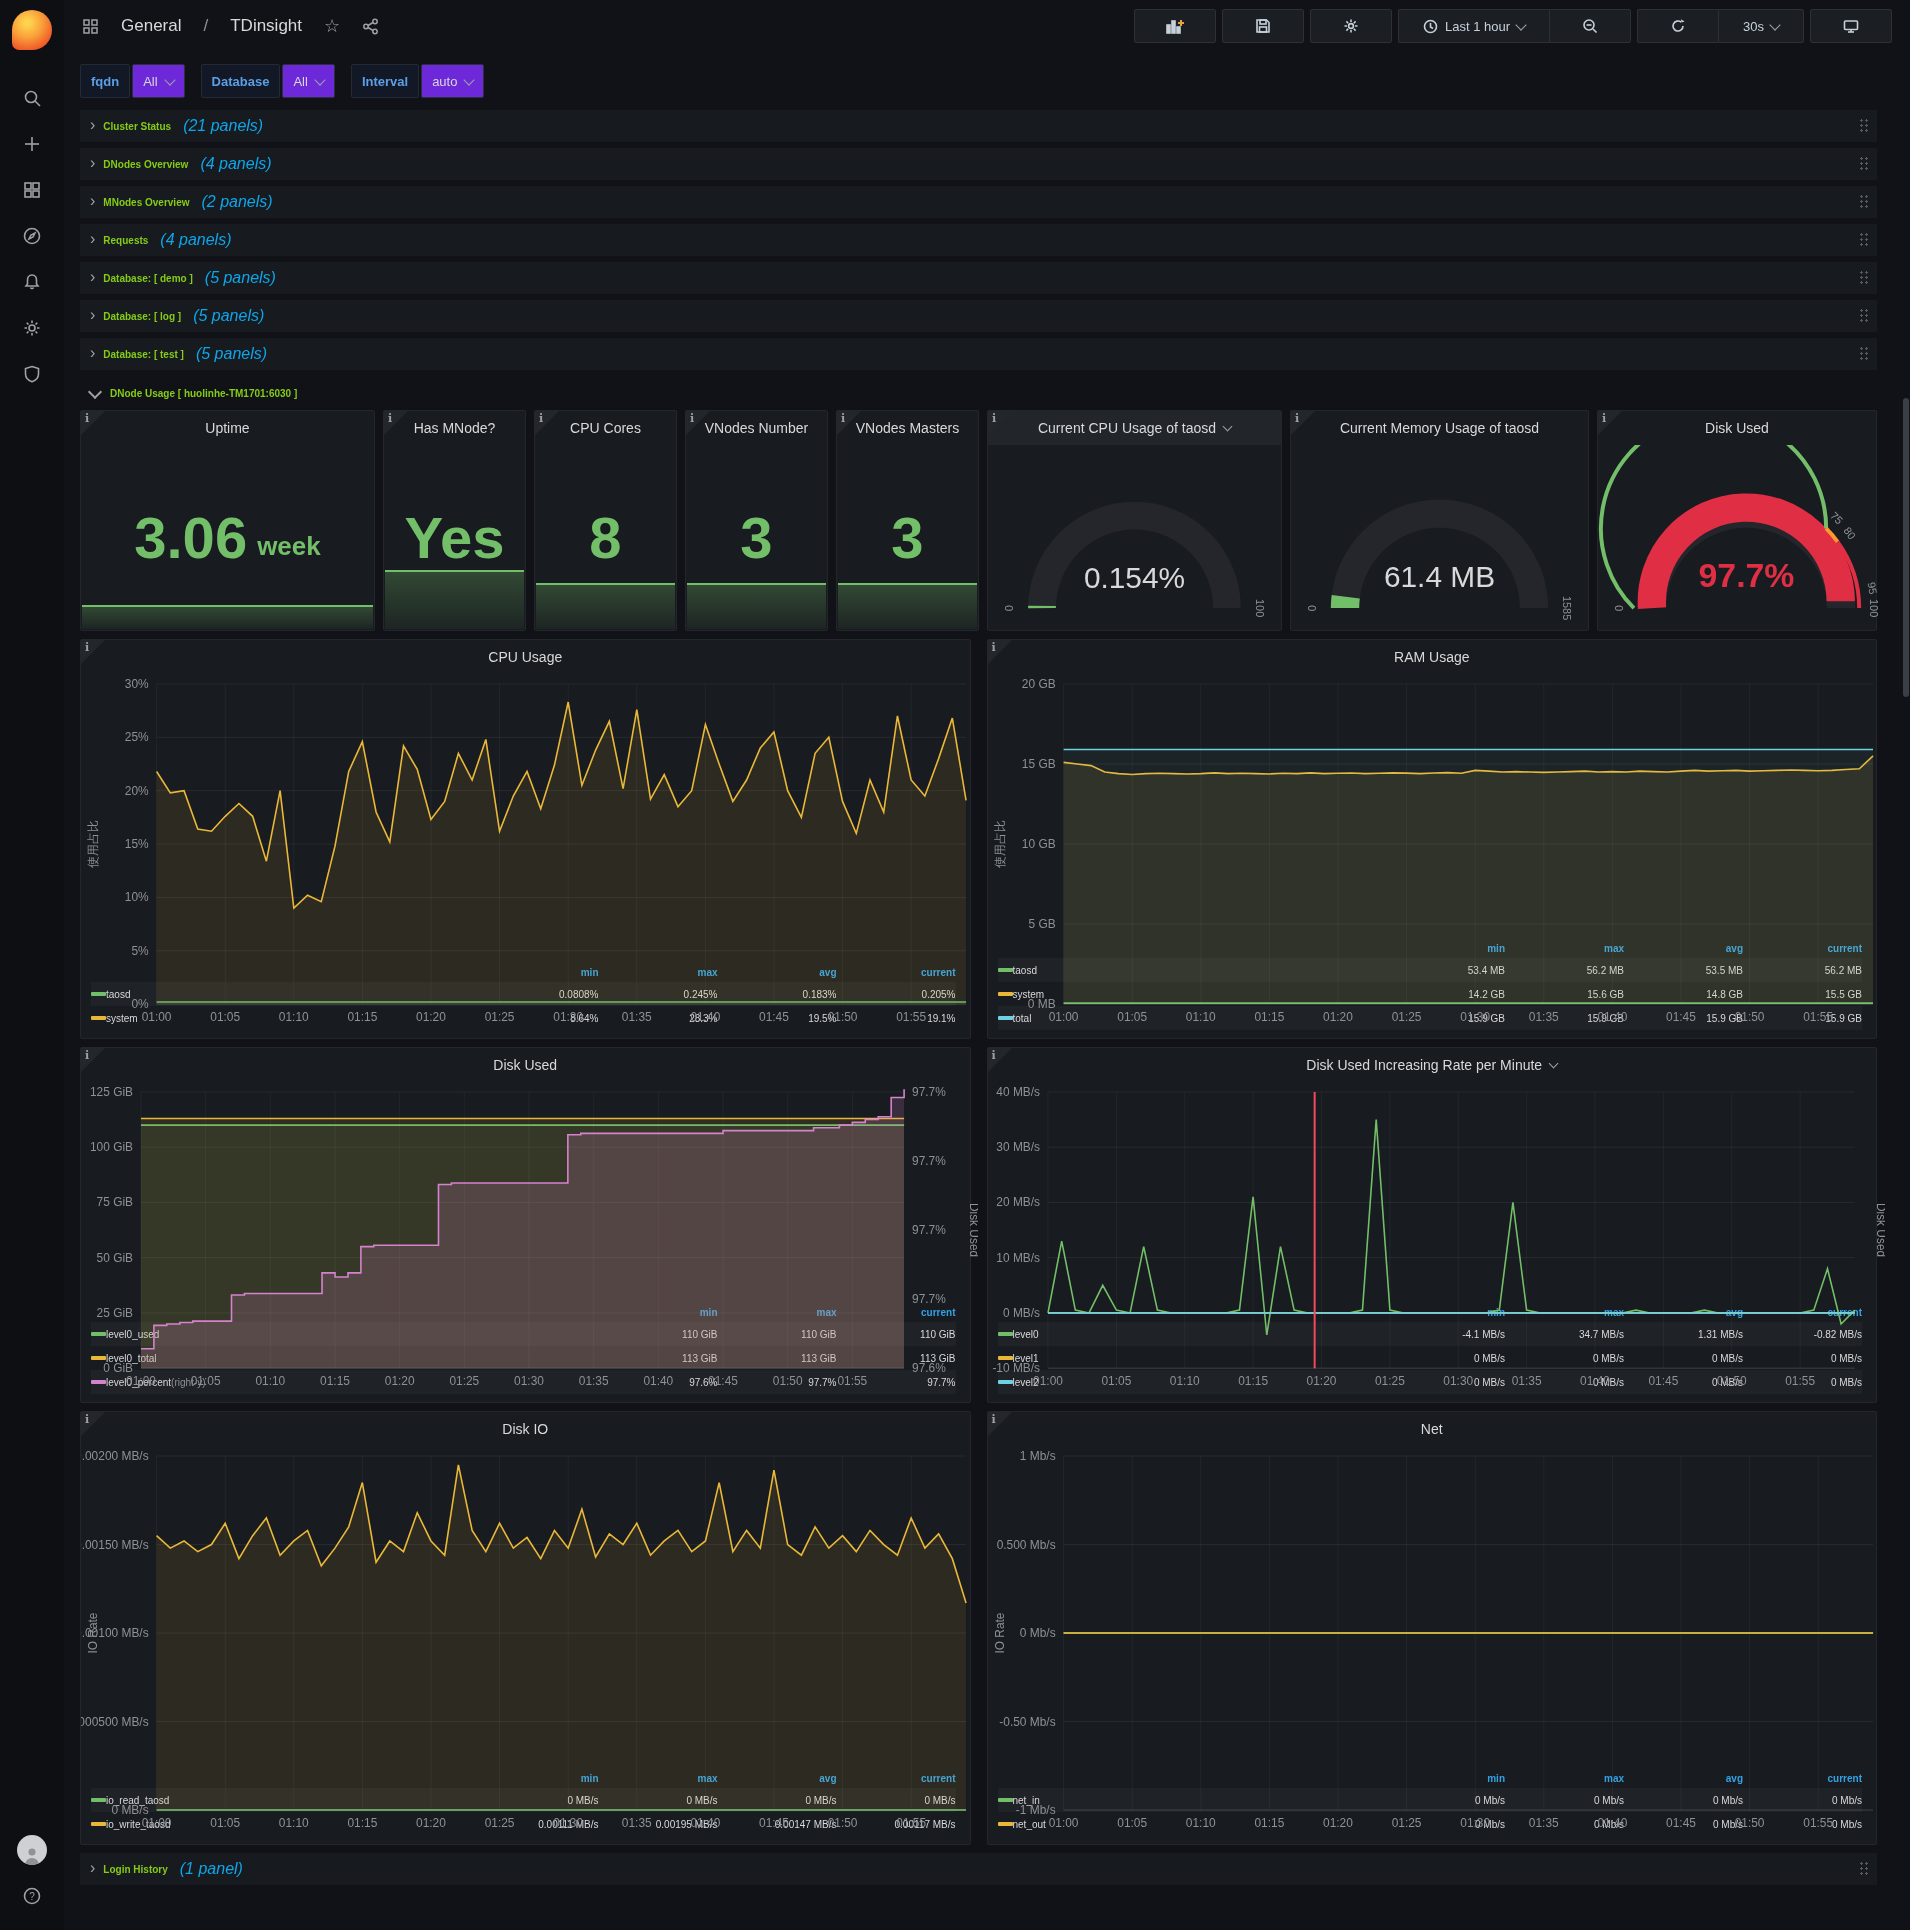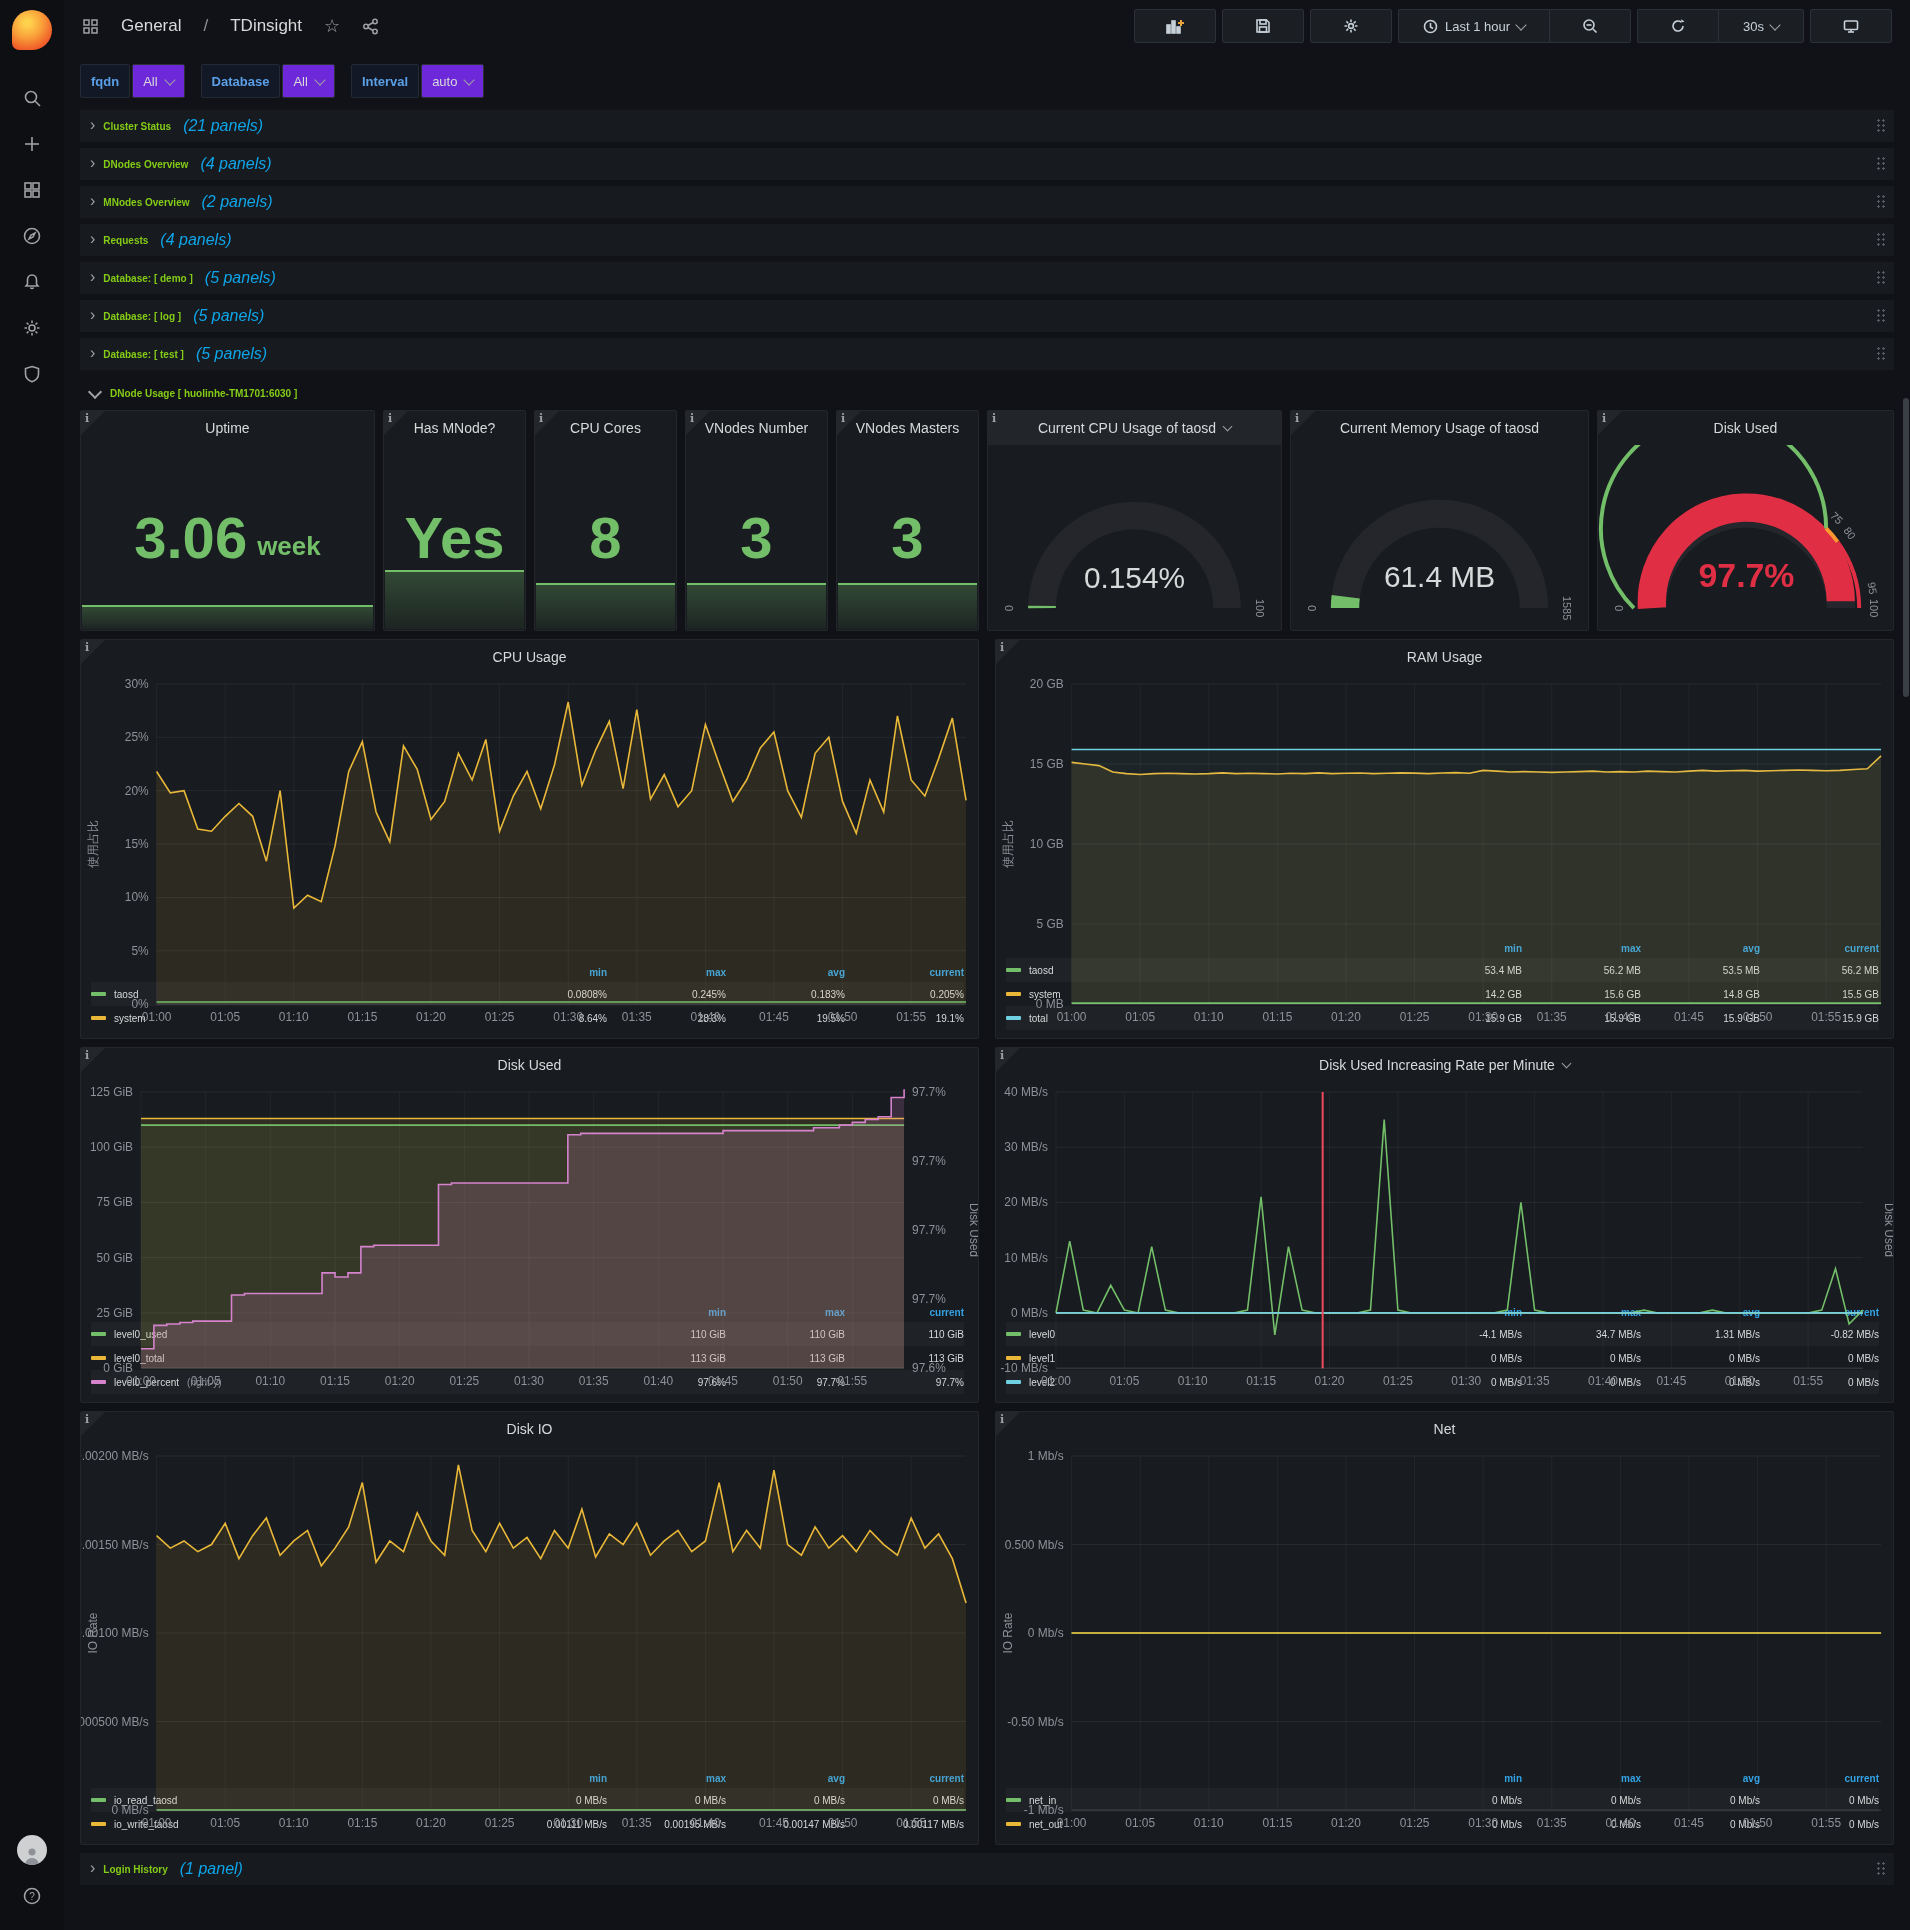--- a/index.html
+++ b/index.html
@@ -19,21 +19,21 @@
   .navicon{color:#9fa1a4;font-size:17px;cursor:pointer;display:flex;align-items:center}
   .navicon svg{stroke:#9fa1a4;fill:none;stroke-width:1.5}
   .tright{margin-left:auto;display:flex;align-items:center;gap:6px}
   .tbtn{height:32px;min-width:32px;background:#1b1f24;border:1px solid #2c3137;border-radius:2px;display:flex;align-items:center;justify-content:center;color:#c7d0d9;cursor:pointer;padding:0 24px;font-size:13px;gap:7px}
   .tbtn svg{stroke:#c7d0d9;fill:none;stroke-width:1.6}
   .grp{display:flex}
   .grp .tbtn:first-child{border-right:none;border-radius:2px 0 0 2px}
   .grp .tbtn:last-child{border-radius:0 2px 2px 0}
   .chev{width:7px;height:7px;border-right:1.6px solid #9fa1a4;border-bottom:1.6px solid #9fa1a4;transform:rotate(45deg);display:inline-block;margin-top:-3px}
   
-  .content{margin-left:64px;padding:8px 16px 0 16px}
+  .content{margin-left:64px;padding:8px 33px 0 16px}
   .submenu{display:flex;align-items:center;gap:16px;margin:4px 0 12px 0}
   .vpair{display:flex;gap:2px}
   .vlabel{height:32px;display:flex;align-items:center;padding:0 10px;background:#121826;border:1px solid #242a33;border-radius:2px;color:#5b9fe6;font-size:13px;font-weight:bold}
   .vvalue{height:32px;display:flex;align-items:center;gap:8px;padding:0 10px;background:#6d28d9;border:1px solid #2c3137;border-radius:2px;color:#d8d9da;font-size:13px;cursor:pointer}
   
   .rowhdr{height:32px;margin-bottom:6px;background:#171a1f;display:flex;align-items:center;padding:0 8px;cursor:pointer}
   .rowhdr .rchev{color:#9fa1a4;font-size:16px;margin:0 8px 2px 2px}
   .rowtitle{font-size:10px;font-weight:bold;color:#84cc16}
   .rowcount{font-size:16px;font-style:italic;color:#0ea5e9;margin-left:12px}
   .rowdots{margin-left:auto;width:10px;height:16px;background-image:radial-gradient(circle,#565a61 1.3px,transparent 1.4px);background-size:5px 5px;cursor:grab}
@@ -66,21 +66,21 @@
   text.tick{fill:#8e9197;font-size:12px}
   text.axlabel{fill:#8e9197;font-size:12px}
   text.gtick{fill:#8e9197;font-size:11px}
   text.gval{font-size:30px}
   text.gval.big{font-size:34px;font-weight:bold}
   
   .legend{padding:0 14px 8px 10px;flex:none}
   .lrow{display:flex;align-items:center;height:24px;font-size:10px}
   .lrow:nth-child(even):not(.lhead){background:rgba(255,255,255,0.03)}
   .lhead{height:20px}
-  .lname{flex:1;display:flex;align-items:center;gap:8px}
+  .lname{flex:1;display:flex;align-items:center;gap:0}
   .lval{width:119px;text-align:right;color:#d8d9da}
   .lval.lh{color:#33a2e5;font-weight:bold;cursor:pointer}
   .swatch{width:15px;height:4px;border-radius:1px;display:inline-block}
   .llabel{color:#d8d9da;cursor:pointer}
   .lnote{color:#8e9197}
   
   .scrollthumb{position:absolute;right:1px;top:398px;width:6px;height:299px;background:#3a3f45;border-radius:3px;z-index:9;cursor:grab}
 </style>
 </head>
 <body>

